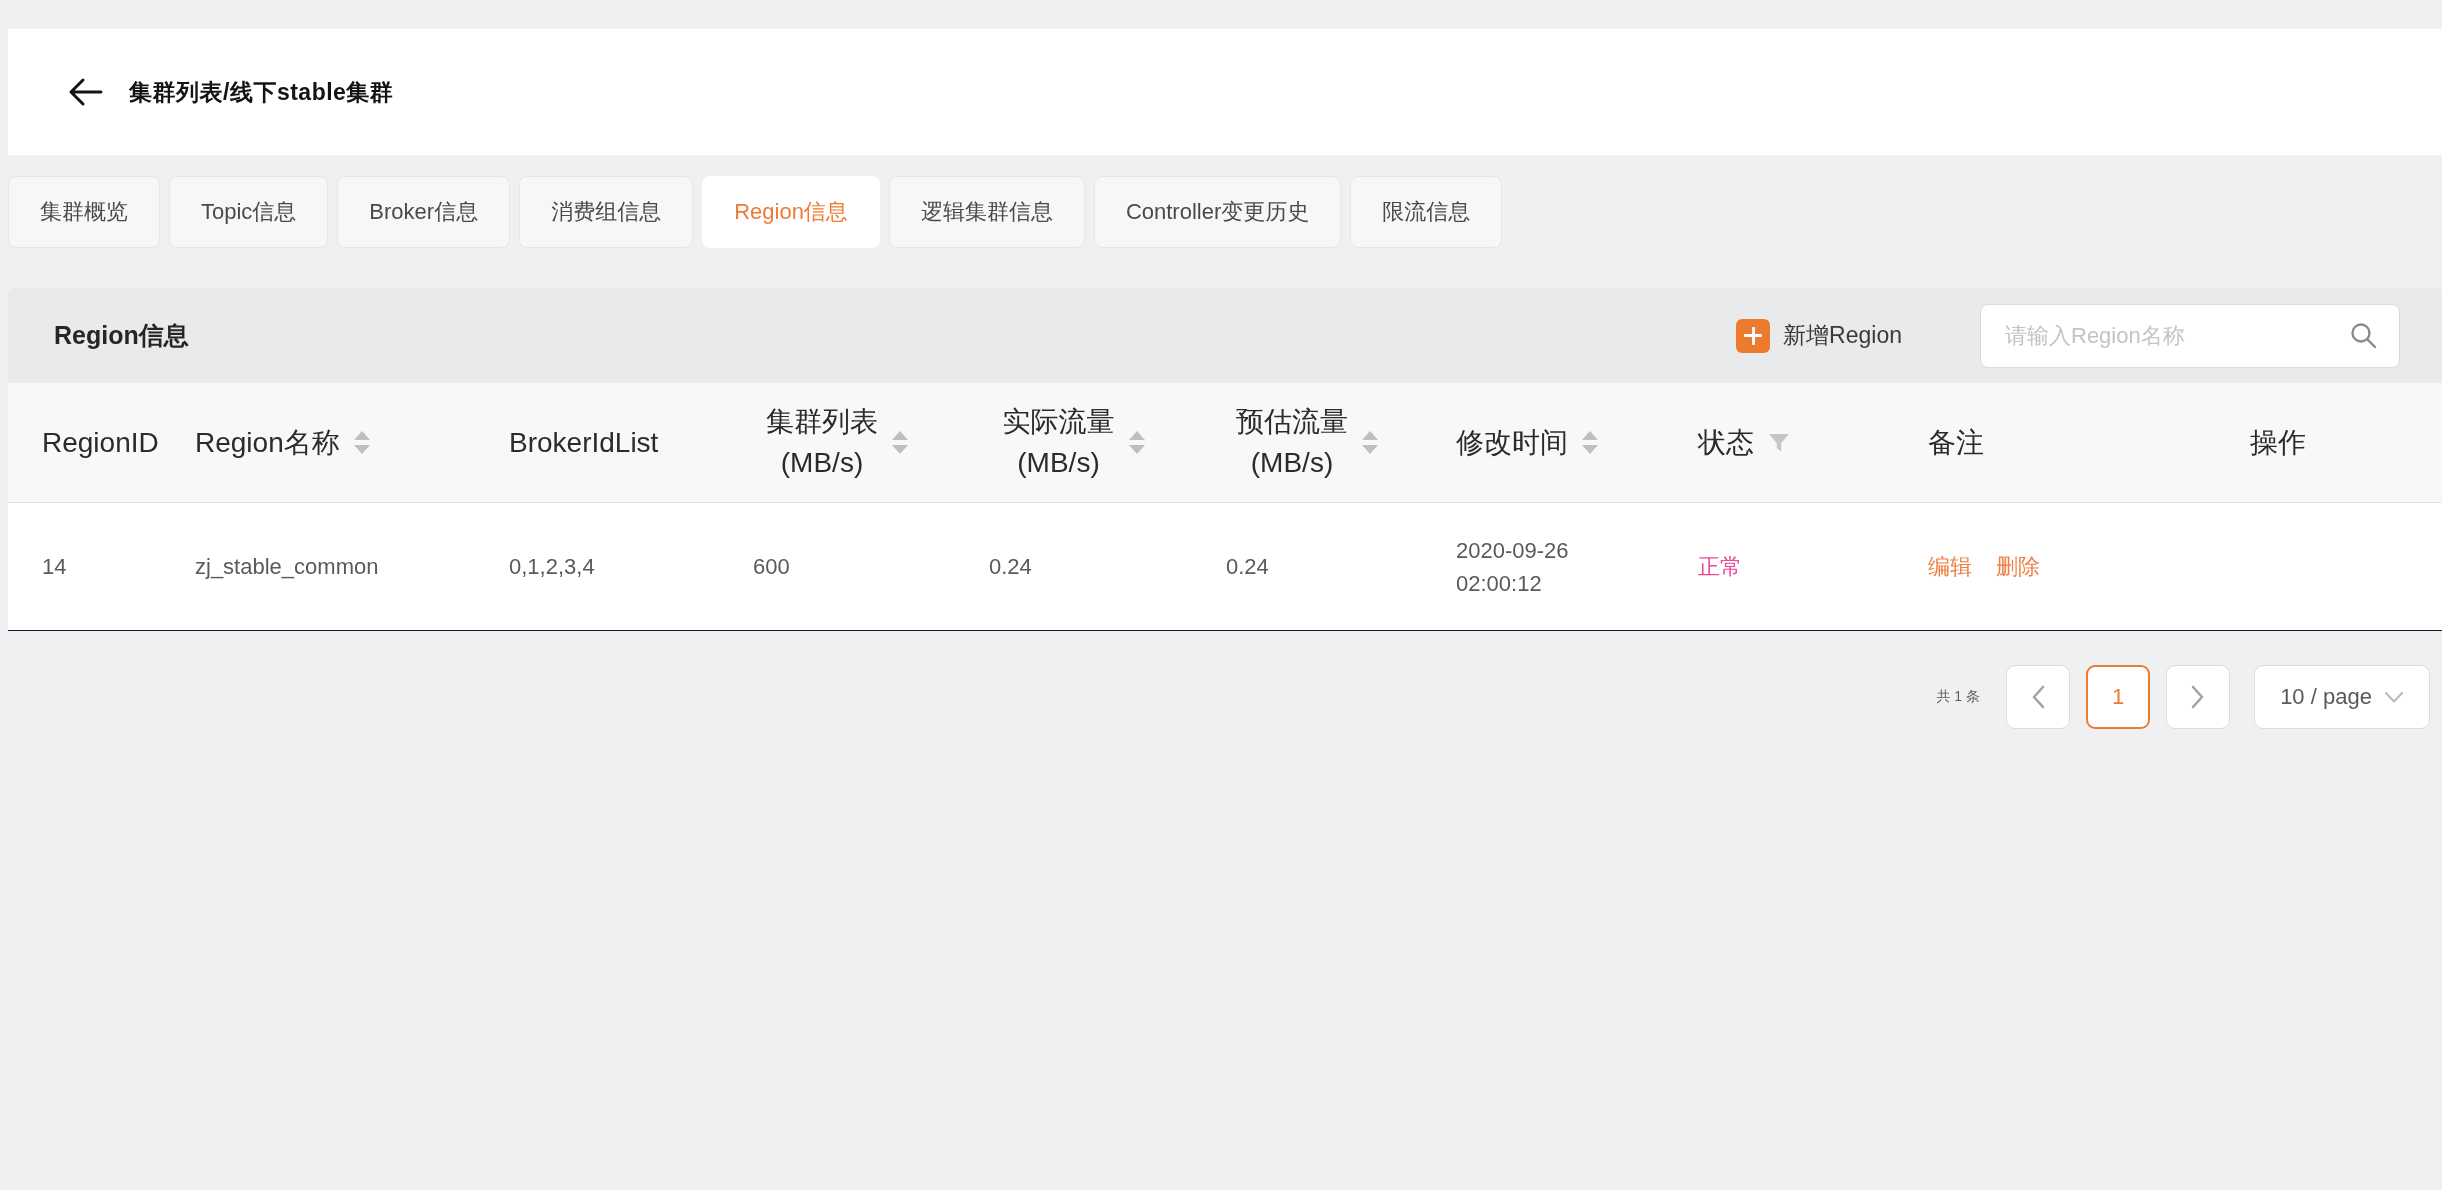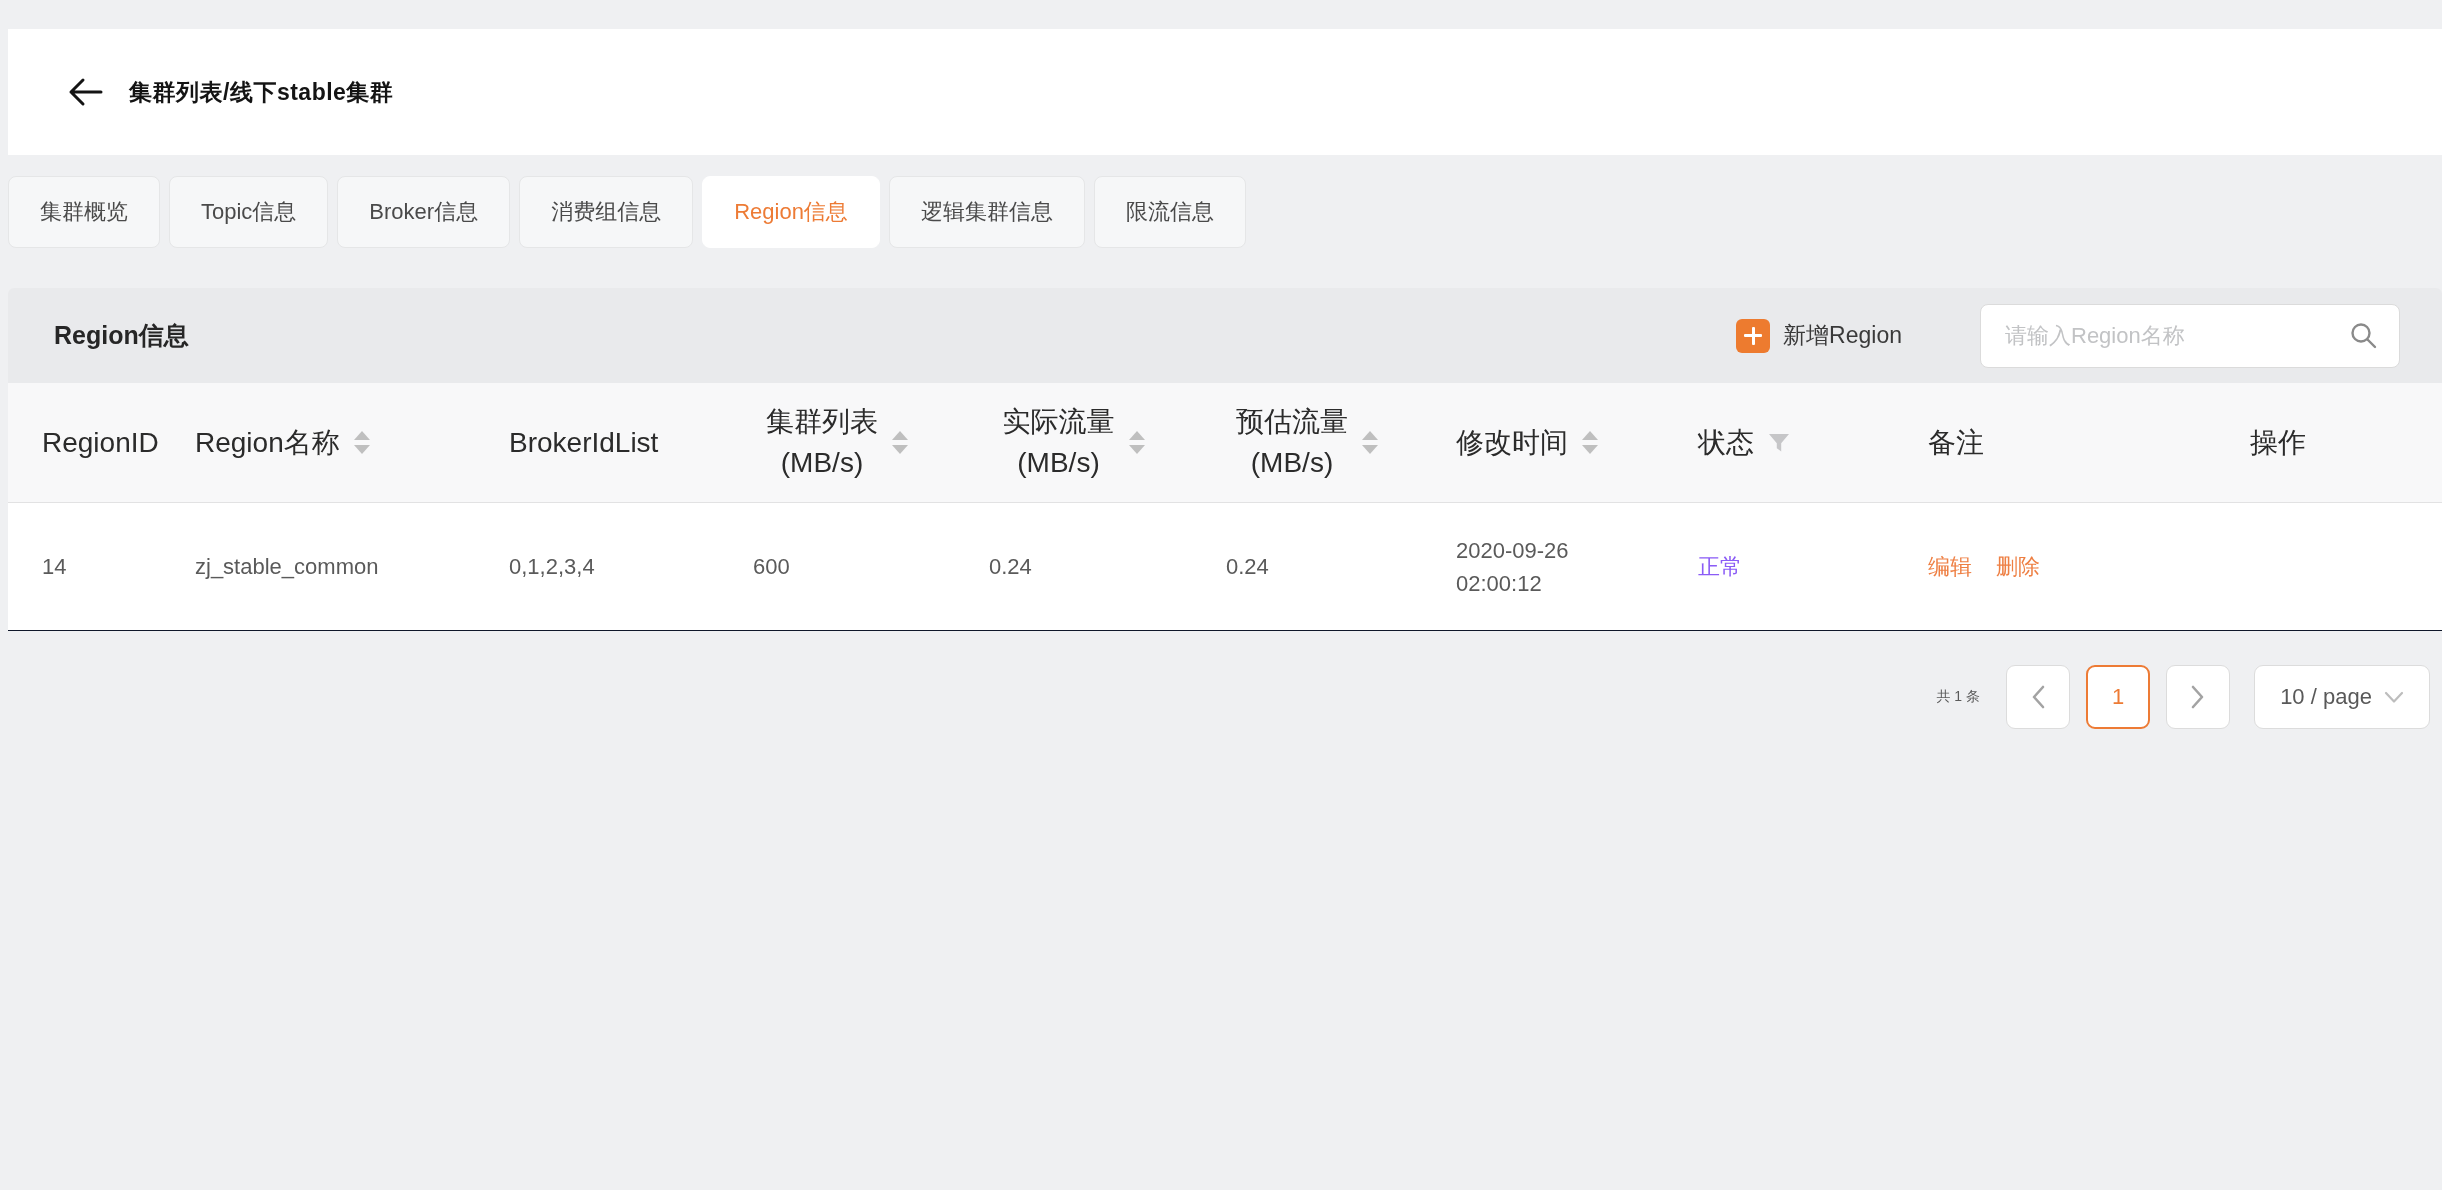--- a/index.html
+++ b/index.html
@@ -137,21 +137,21 @@
     height:128px;
     border-bottom:1px solid #0f172a;
     font-size:22px;
     color:#5A5A5A;
   }
   .td {
     display:flex; align-items:center;
     padding-left:34px;
   }
   .td.multiline { line-height:1.5; }
-  .status-ok { color:#8b5cf6; }
+  .status-ok { color:#ec4899; }
   .action-link { color:#EE7F43; cursor:pointer; }
   .action-link + .action-link { margin-left:24px; }
   
   .pager {
     display:flex; align-items:center; justify-content:flex-end;
     margin:34px 12px 0 0;
     gap:16px;
   }
   .pager-total { font-size:14px; color:#5A5A5A; margin-right:10px; }
   .pg-btn {
@@ -188,20 +188,21 @@
   <span class="page-title">集群列表/线下stable集群</span>
 </div>
 
 <div class="tabs">
   <div class="tab">集群概览</div>
   <div class="tab">Topic信息</div>
   <div class="tab">Broker信息</div>
   <div class="tab">消费组信息</div>
   <div class="tab active">Region信息</div>
   <div class="tab">逻辑集群信息</div>
+  <div class="tab">Controller变更历史</div>
   <div class="tab">限流信息</div>
 </div>
 
 <div class="card">
   <div class="card-head">
     <span class="section-title">Region信息</span>
     <span class="head-spacer"></span>
     <span class="add-btn">
       <span class="plus-box"></span>
       <span class="add-label">新增Region</span>

